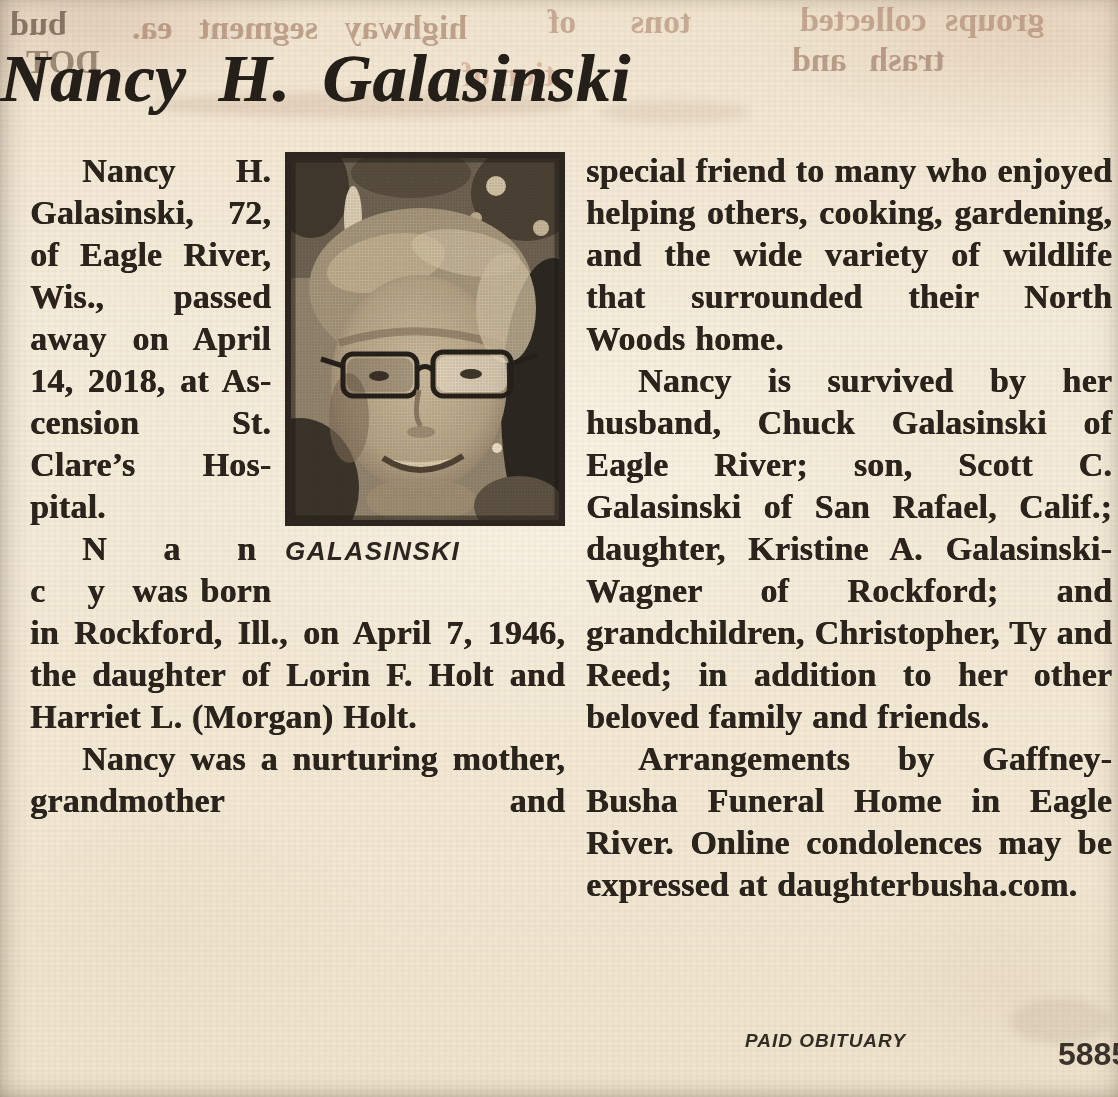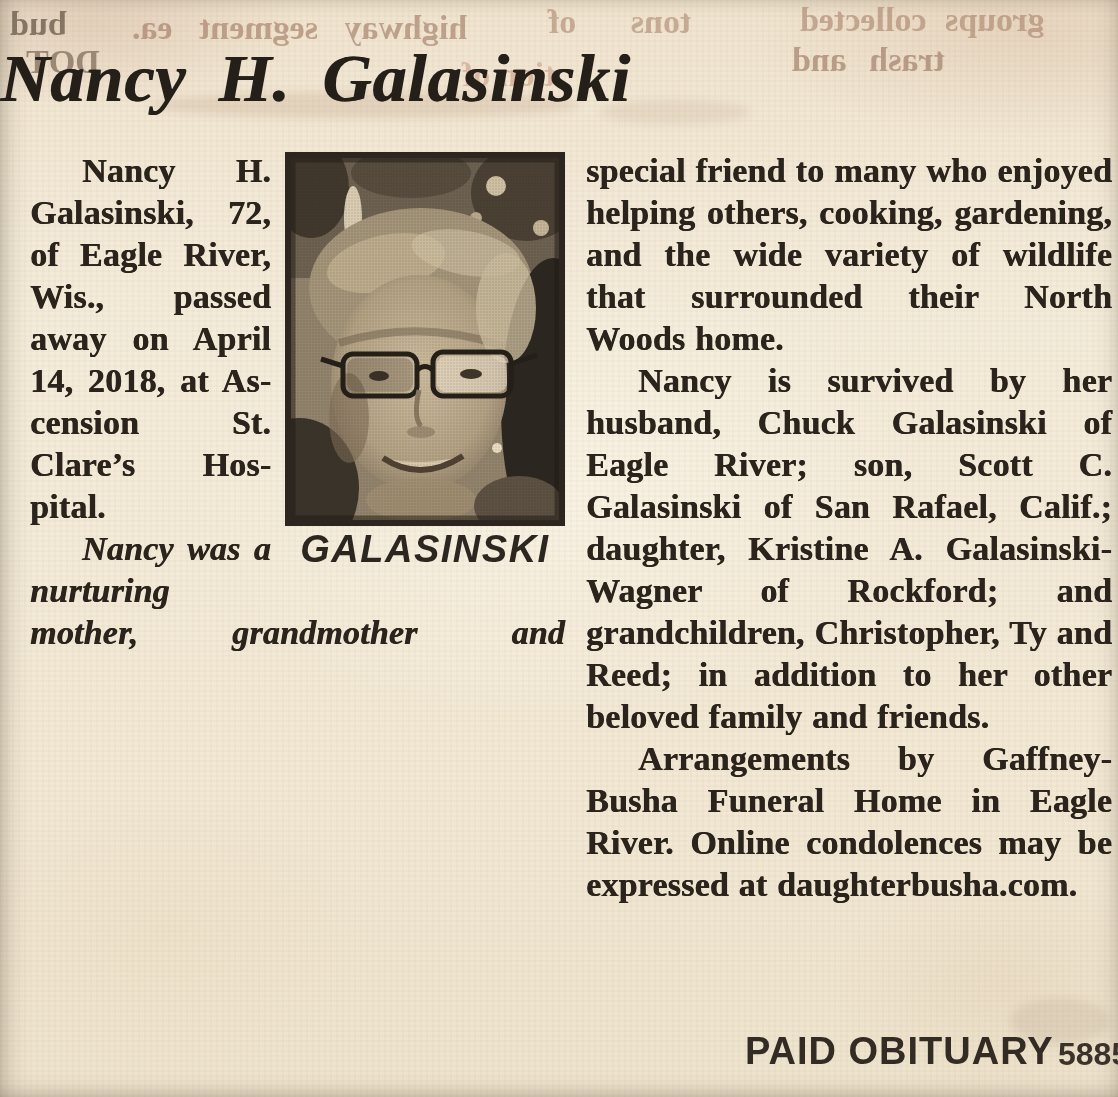--- a/index.html
+++ b/index.html
@@ -33,37 +33,37 @@
   }
   .col { position:absolute; top:150px; }
   .col-left  { left:30px;  width:535px; }
   .col-right { left:586px; width:526px; }
   .para {
     margin:0; font-size:34px; line-height:42px; font-weight:700;
     text-align:justify; text-indent:52px; letter-spacing:0.2px; word-spacing:1px;
     text-shadow:0.5px 0 0 currentColor;
   }
   .noindent { text-indent:0; }
-  .last-justify { text-align-last:justify;font-style:italic; }
+  .last-justify { text-align-last:justify; }
   .spaced { letter-spacing:15px; }
   .photo-fig { float:right; width:280px; height:458px; margin:2px 0 0 14px; }
   .photo {
     width:280px; height:374px; box-sizing:border-box;
     border:6px solid #2d2620; background:#8d7f6a;
   }
   .photo svg { display:block; width:100%; height:100%; }
   .caption {
-    margin-top:2px; text-align:center;
+    margin-top:10px; 
     font-family:"Liberation Sans", sans-serif; font-style:italic; font-weight:700;
-    font-size:38px; letter-spacing:1.5px; color:#2c2620;
+    font-size:26px; letter-spacing:1.5px; color:#2c2620;
   }
   .paid {
     position:absolute; left:745px; top:1030px;
-    font-family:"Liberation Sans", sans-serif; font-weight:700;
-    font-size:38px; letter-spacing:1px; color:#332c24;
+    font-family:"Liberation Sans", sans-serif; font-style:italic; font-weight:700;
+    font-size:19px; letter-spacing:1px; color:#332c24;
   }
   .refnum {
     position:absolute; left:1058px; top:1036px;
     font-family:"Liberation Sans", sans-serif; font-weight:700;
     font-size:32px; color:#3b332b;
   }
   .bleed {
     position:absolute; transform:scaleX(-1); transform-origin:center;
     font-weight:700; white-space:nowrap; font-size:34px; filter:blur(0.6px);
   }
@@ -149,20 +149,21 @@
           <circle cx="206" cy="290" r="5" fill="#e8dcc2"></circle>
           <ellipse cx="228" cy="348" rx="45" ry="30" fill="#5c5142"></ellipse>
           <rect width="268" height="362" fill="url(#ht)"></rect>
           <rect x="2" y="2" width="264" height="358" fill="none" stroke="rgba(30,25,20,0.5)" stroke-width="5"></rect>
         </svg>
       </div>
       <figcaption class="caption">GALASINSKI</figcaption>
     </figure>
 
     <p class="para">Nancy H. Galasinski, 72, of Eagle River, Wis., passed away on April 14, 2018, at As­cension St. Clare’s Hos­pital.</p>
+    <p class="para"><span class="spaced">N a n c y</span><span> was born in Rockford, Ill., on April 7, 1946, the daughter of Lorin F. Holt and Harriet L. (Morgan) Holt.</span></p>
     <p class="para last-justify">Nancy was a nurturing mother, grandmother and</p>
   </div>
 
   <div class="col col-right">
     <p class="para noindent">special friend to many who enjoyed helping others, cook­ing, gardening, and the wide variety of wildlife that sur­rounded their North Woods home.</p>
     <p class="para">Nancy is survived by her husband, Chuck Galasinski of Eagle River; son, Scott C. Galasinski of San Rafael, Calif.; daughter, Kristine A. Galasinski-Wagner of Rock­ford; and grandchildren, Christopher, Ty and Reed; in addition to her other beloved family and friends.</p>
     <p class="para">Arrangements by Gaffney-Busha Funeral Home in Ea­gle River. Online condolences may be expressed at daughter­busha.com.</p>
   </div>
 
   <div class="paid">PAID OBITUARY</div>

